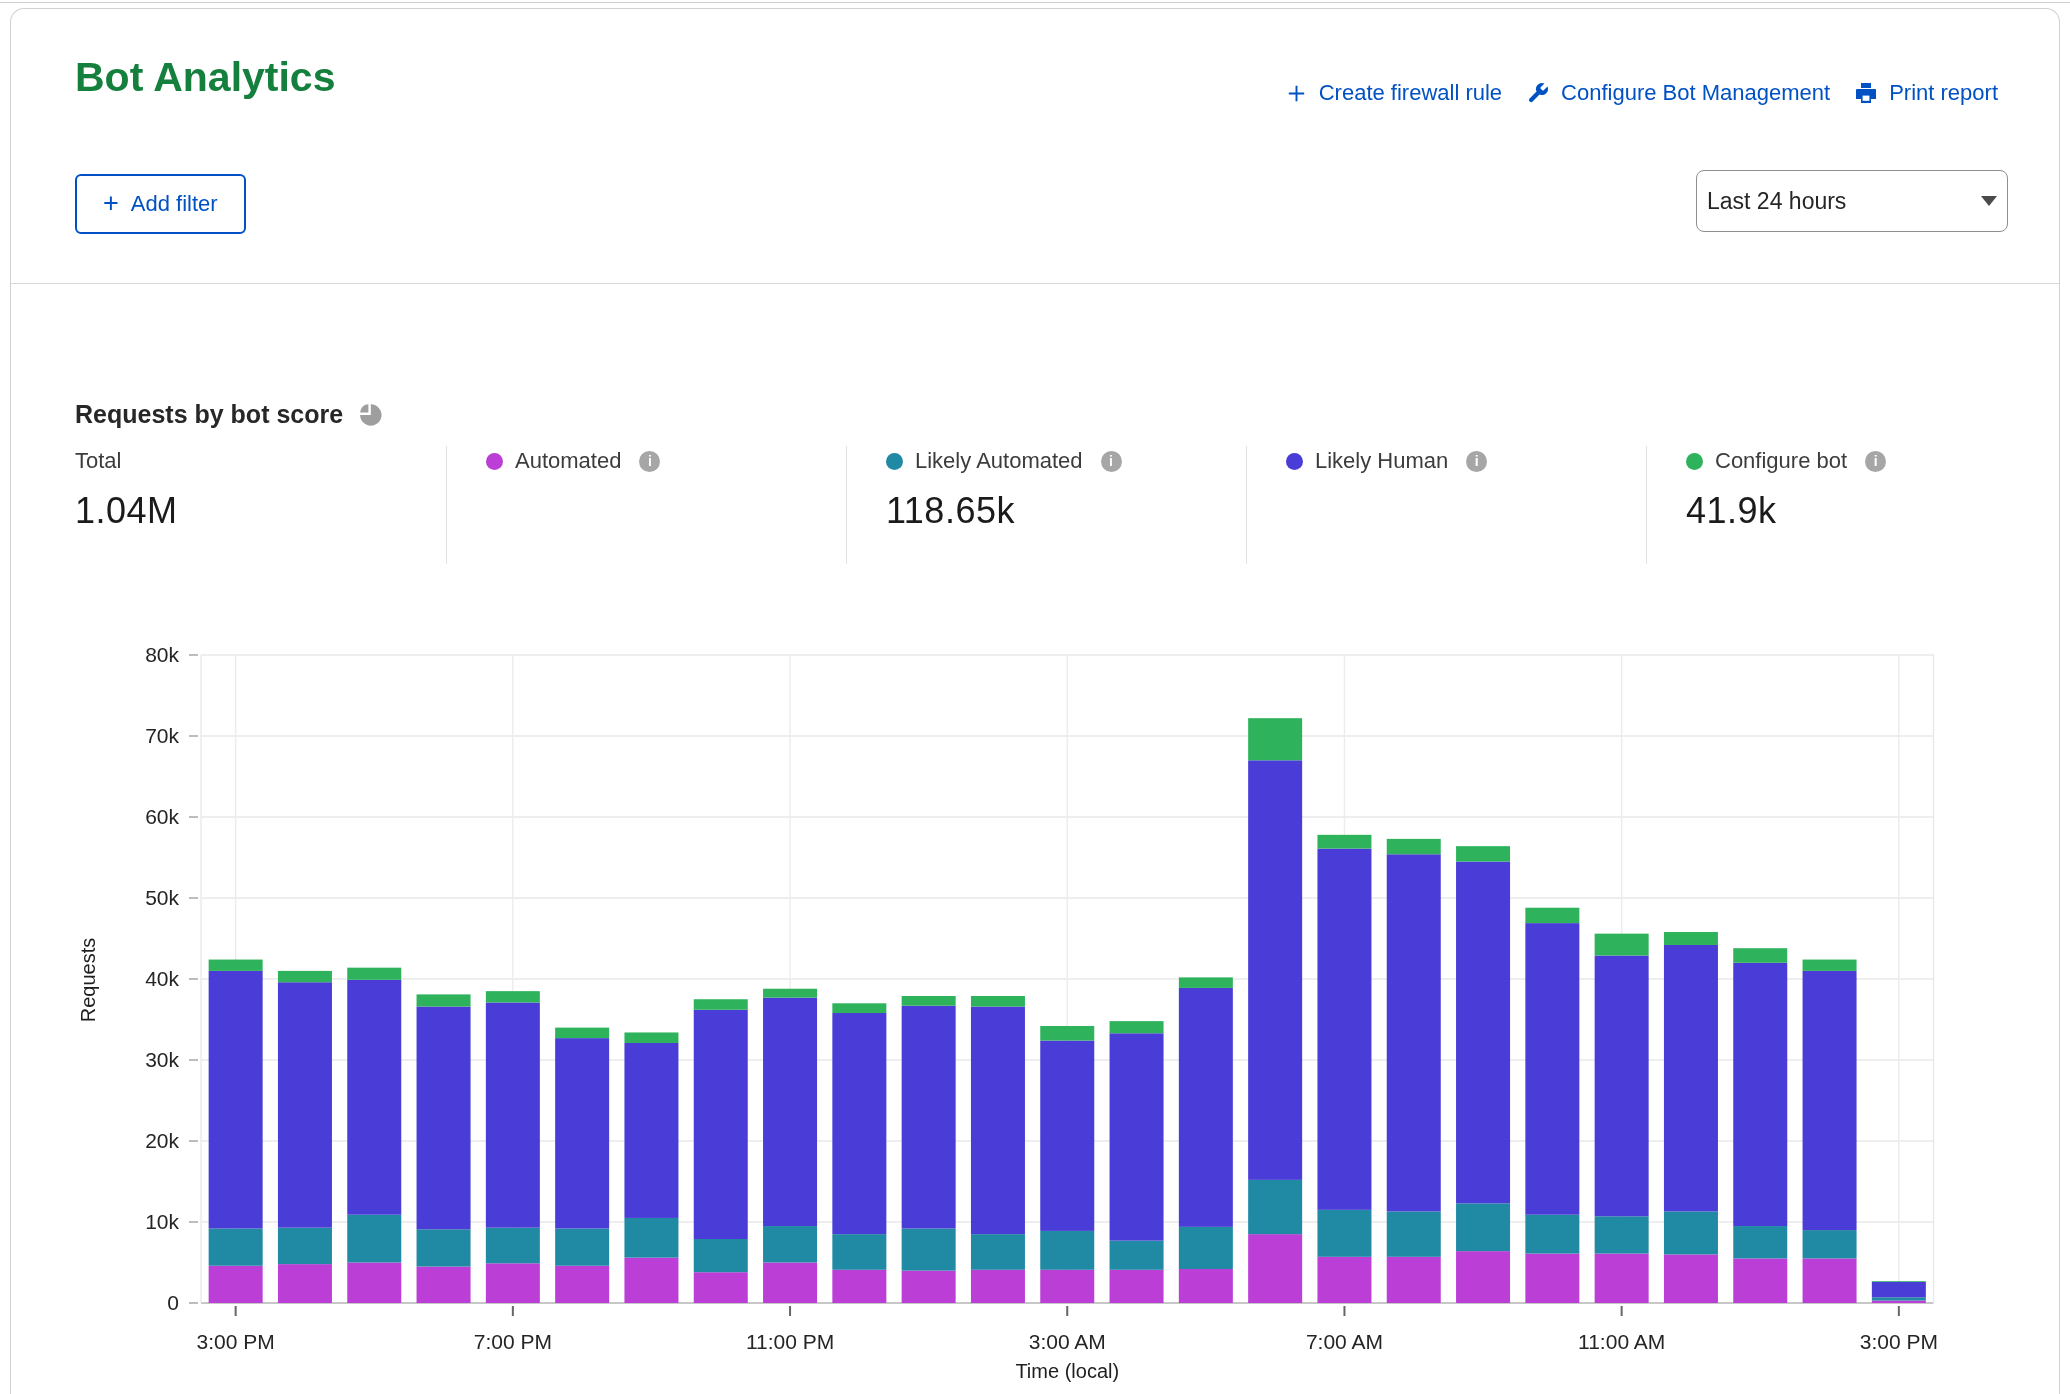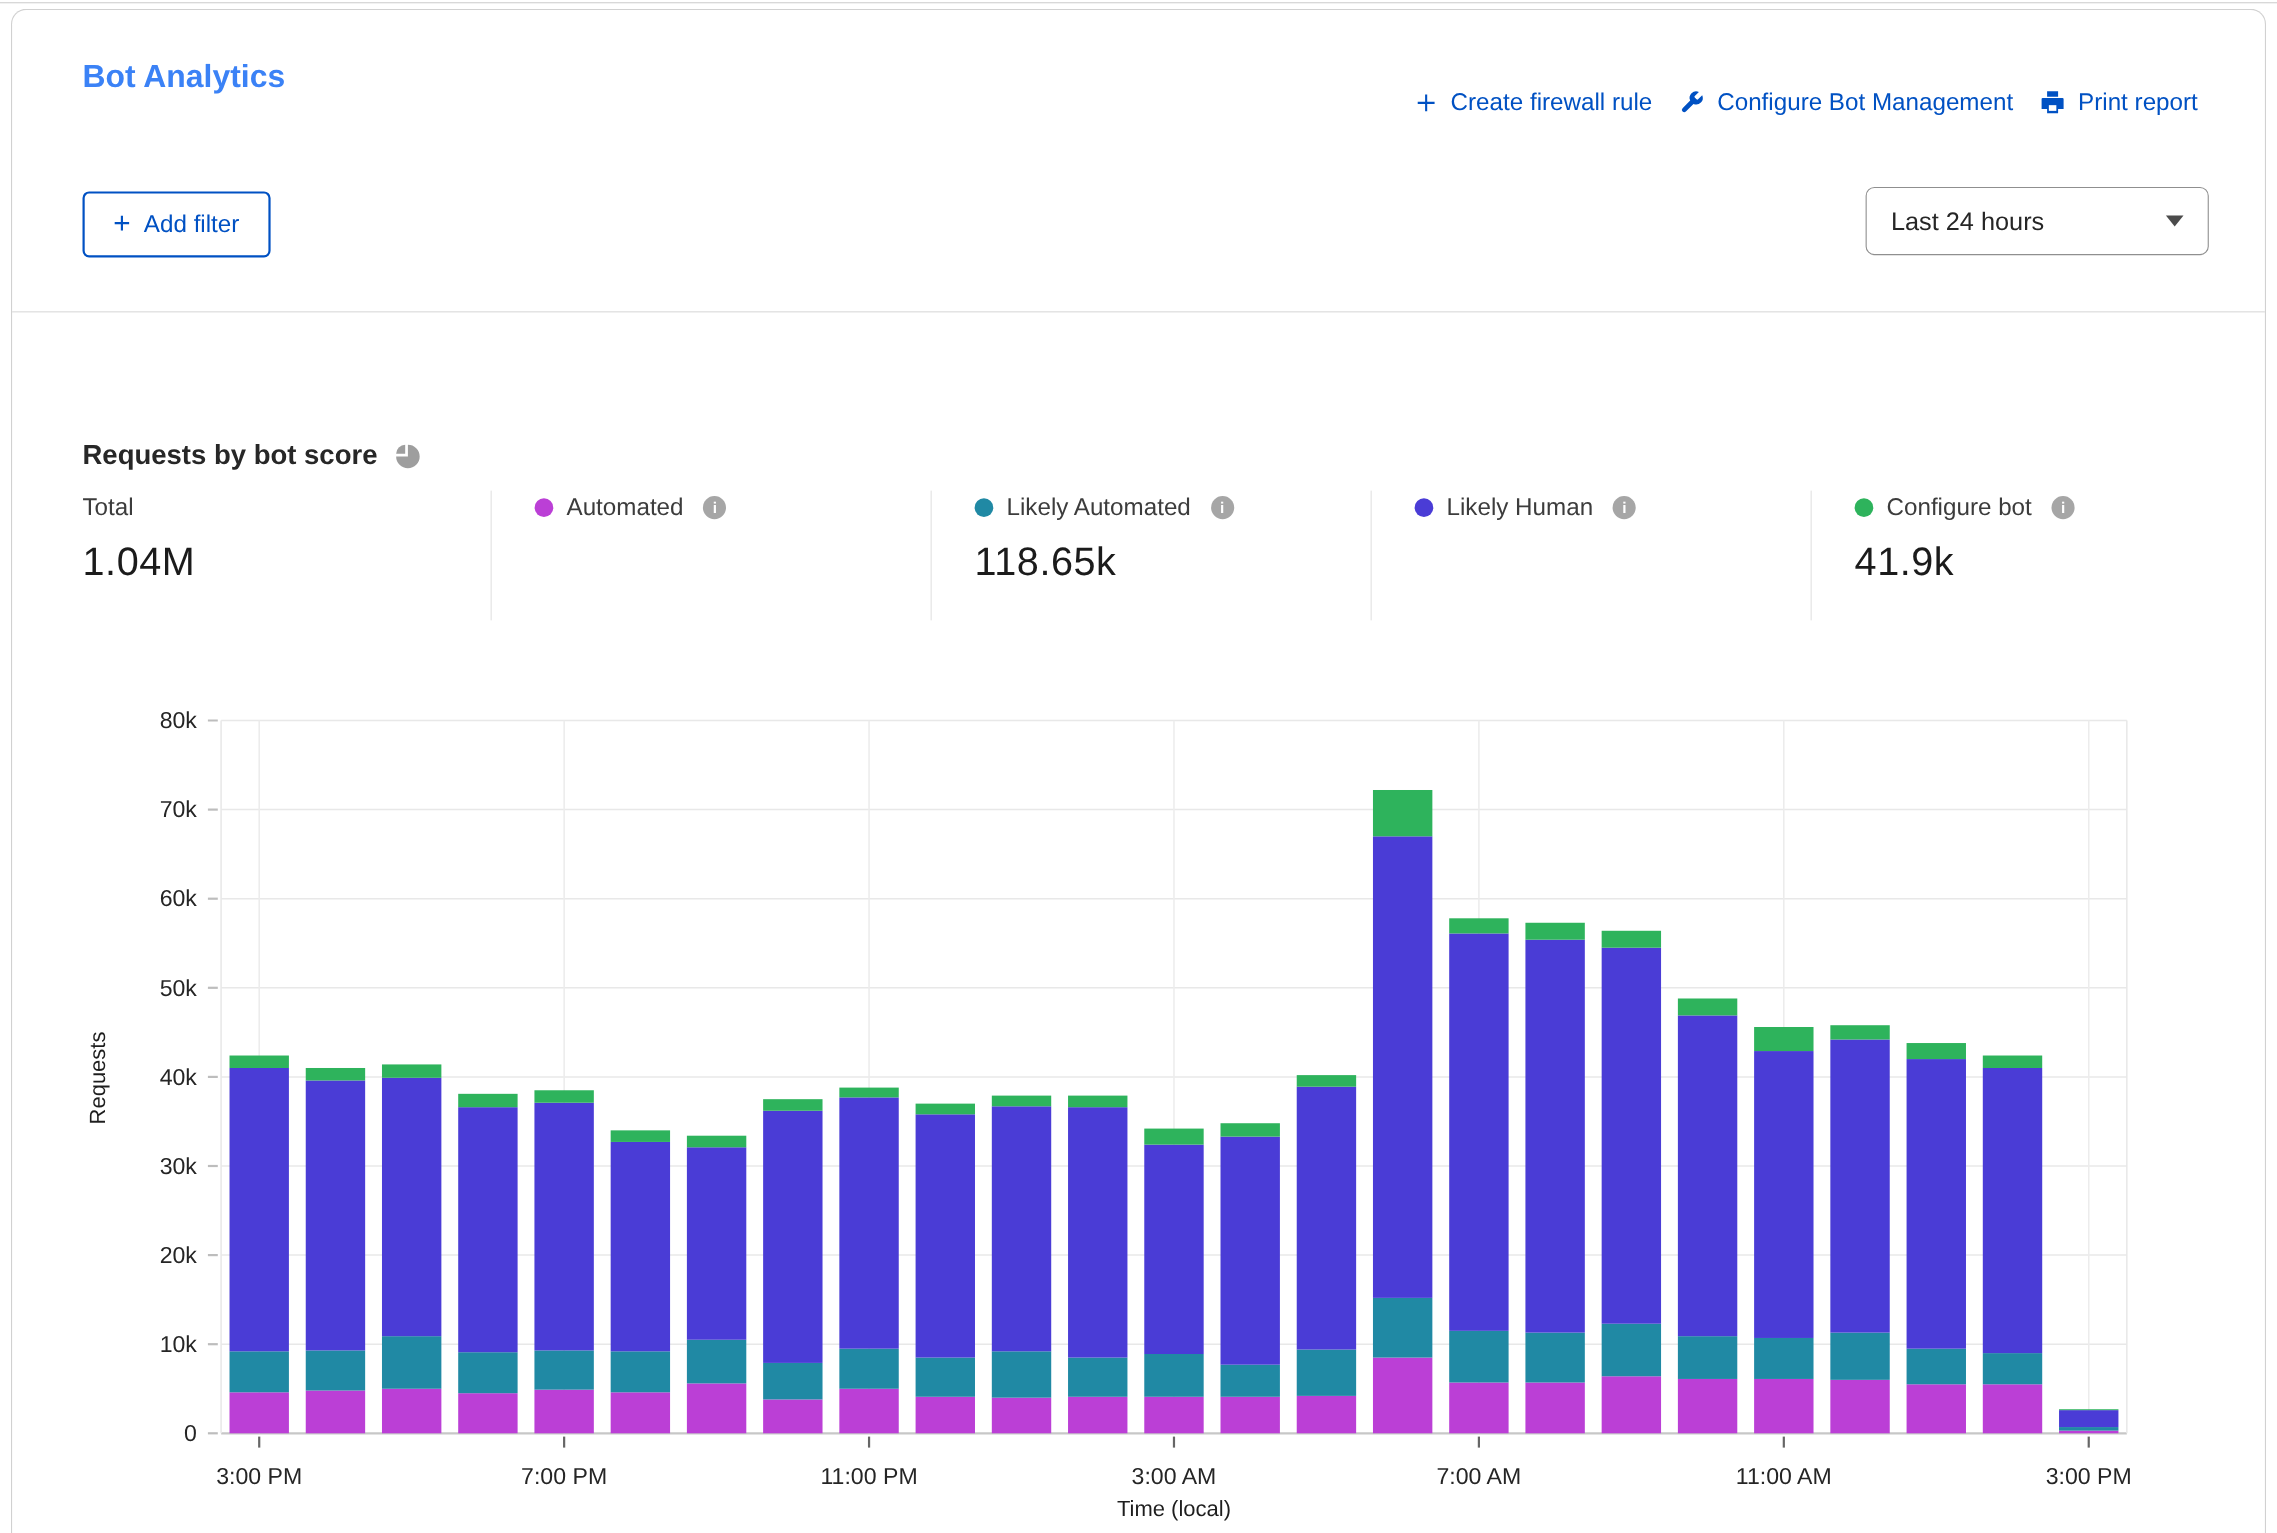--- a/index.html
+++ b/index.html
@@ -2,31 +2,31 @@
 <html><head>
 <meta charset="utf-8">
 <style>
   html,body{margin:0;padding:0;background:#fff;}
   body{width:2070px;height:1394px;position:relative;overflow:hidden;
        font-family:"Liberation Sans","DejaVu Sans",sans-serif;color:#1e1e1e;}
   #page{position:absolute;inset:0;}
   .hairline{position:absolute;top:2px;left:0;right:0;height:1px;background:#cfcfcf;}
   .card{position:absolute;left:10px;top:8px;width:2048px;height:1386px;background:#fff;
         border:1px solid #d1d1d1;border-bottom:none;border-radius:14px 14px 0 0;}
-  .page-title{position:absolute;left:75px;top:54px;font-size:29px;font-weight:600;color:#3b82f6;}
+  .page-title{position:absolute;left:75px;top:54px;font-size:41px;font-weight:600;color:#15803d;}
   .actions{position:absolute;top:80px;right:72px;display:flex;gap:24px;align-items:center;}
   .action{display:flex;align-items:center;gap:11px;color:#0051c3;font-size:22px;cursor:pointer;text-decoration:none;}
   .action .ic{display:inline-flex;align-items:center;}
   .btn-add-filter{position:absolute;left:75px;top:174px;height:60px;display:flex;align-items:center;gap:12px;
         padding:0 26px;border:2px solid #0051c3;border-radius:6px;background:#fff;color:#0051c3;
         font-size:22px;cursor:pointer;font-family:inherit;}
   .btn-add-filter .plus{font-size:27px;font-weight:400;line-height:1;margin-top:-2px;}
   .dropdown{position:absolute;top:170px;right:62px;width:312px;height:62px;border:1px solid #8f8f8f;
         border-radius:8px;background:#fff;display:flex;align-items:center;justify-content:space-between;
-        padding:0 22px;font-size:23px;color:#262626;cursor:pointer;box-sizing:border-box;}
+        padding:0 10px;font-size:23px;color:#262626;cursor:pointer;box-sizing:border-box;}
   .caret{width:0;height:0;border-left:8px solid transparent;border-right:8px solid transparent;
         border-top:10px solid #4b4b4b;}
   .section-divider{position:absolute;left:11px;top:283px;width:2048px;height:1px;background:#d9d9d9;}
   .section-title{position:absolute;left:75px;top:352px;display:flex;align-items:center;gap:13px;
         font-size:25px;font-weight:700;color:#272727;margin-top:48px;}
   .stat{position:absolute;top:448px;width:340px;}
   .stat-head{display:flex;align-items:center;gap:12px;font-size:22px;color:#3c3c3c;height:26px;}
   .dot{width:17px;height:17px;border-radius:50%;flex:0 0 auto;}
   .info{width:21px;height:21px;border-radius:50%;background:#a6a6a6;color:#fff;display:inline-flex;
         align-items:center;justify-content:center;font-size:14px;font-weight:700;margin-left:6px;cursor:pointer;}

